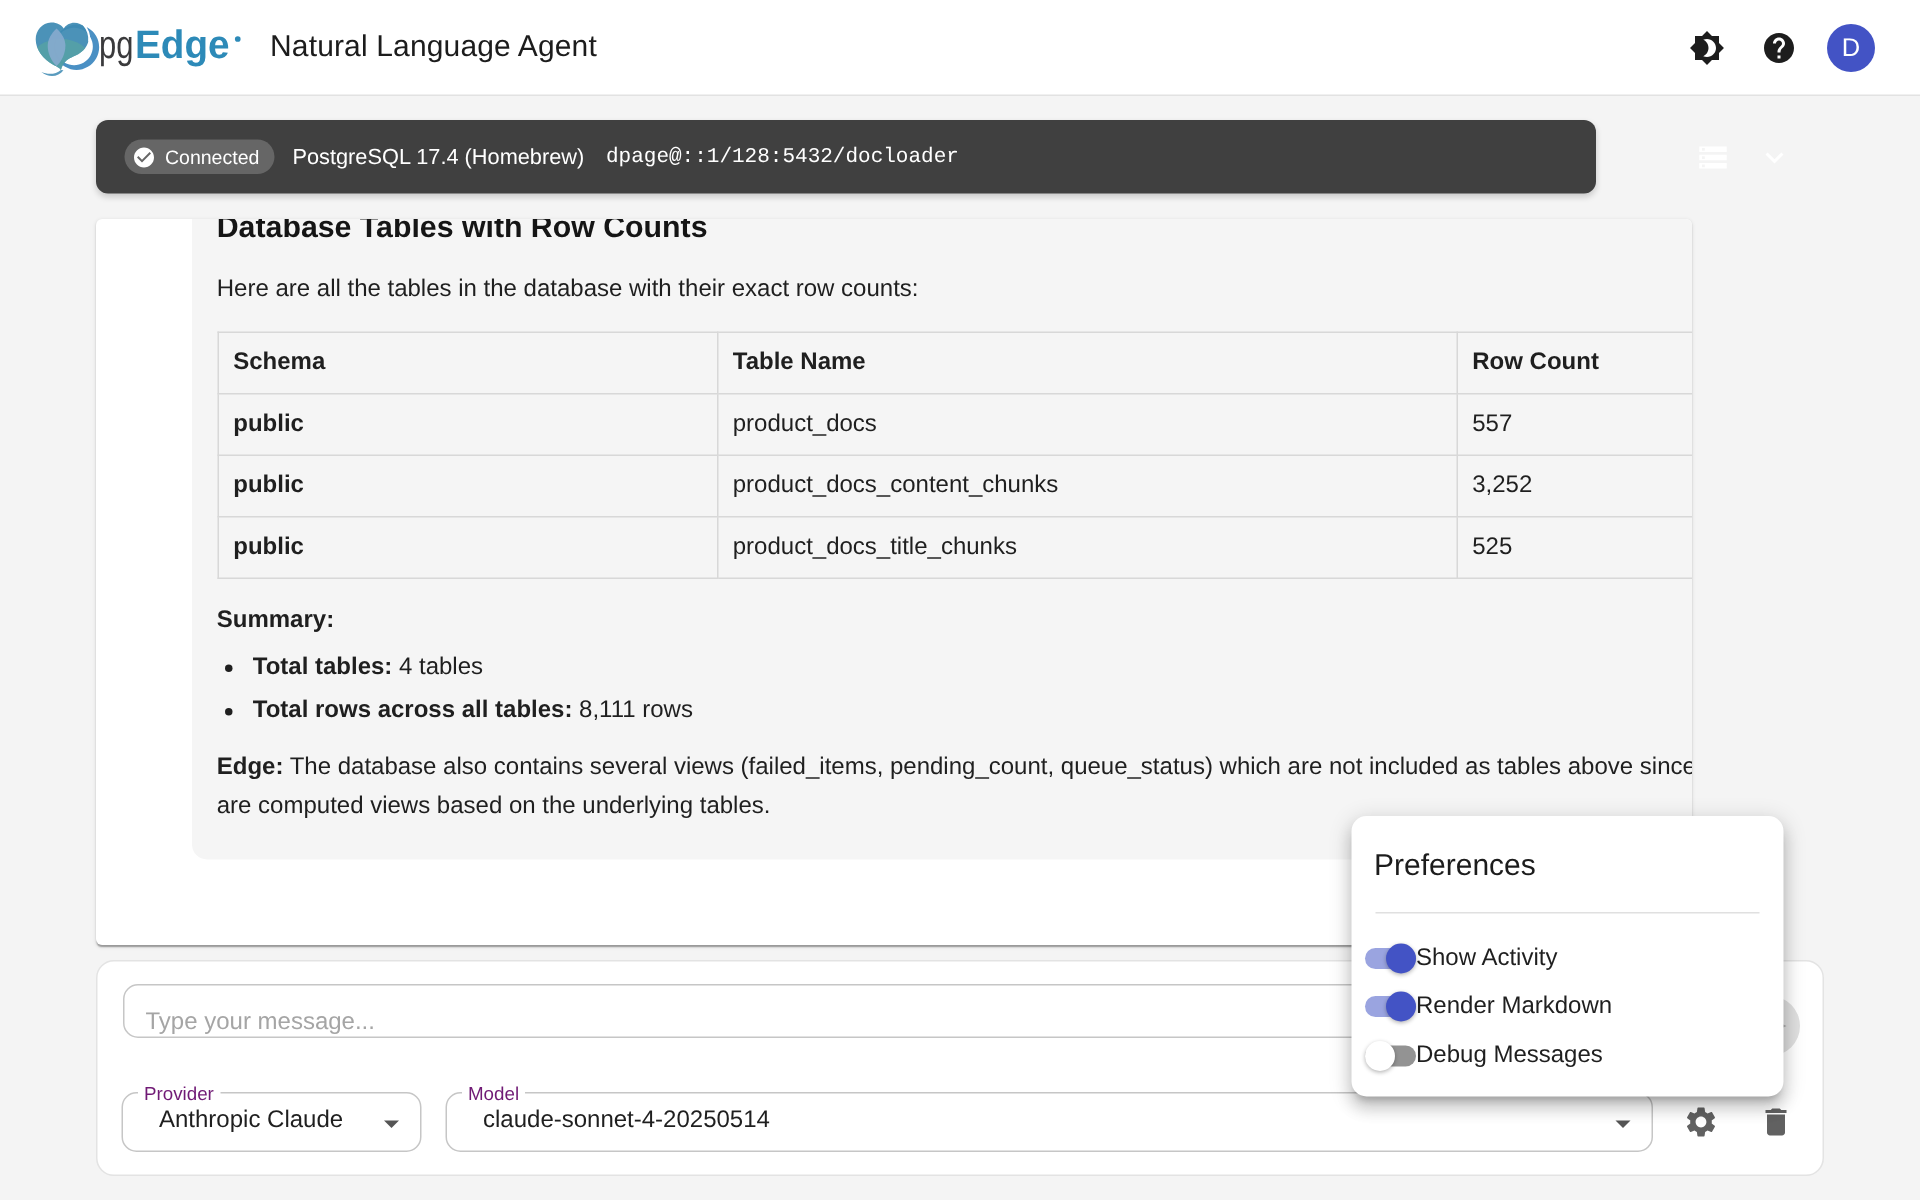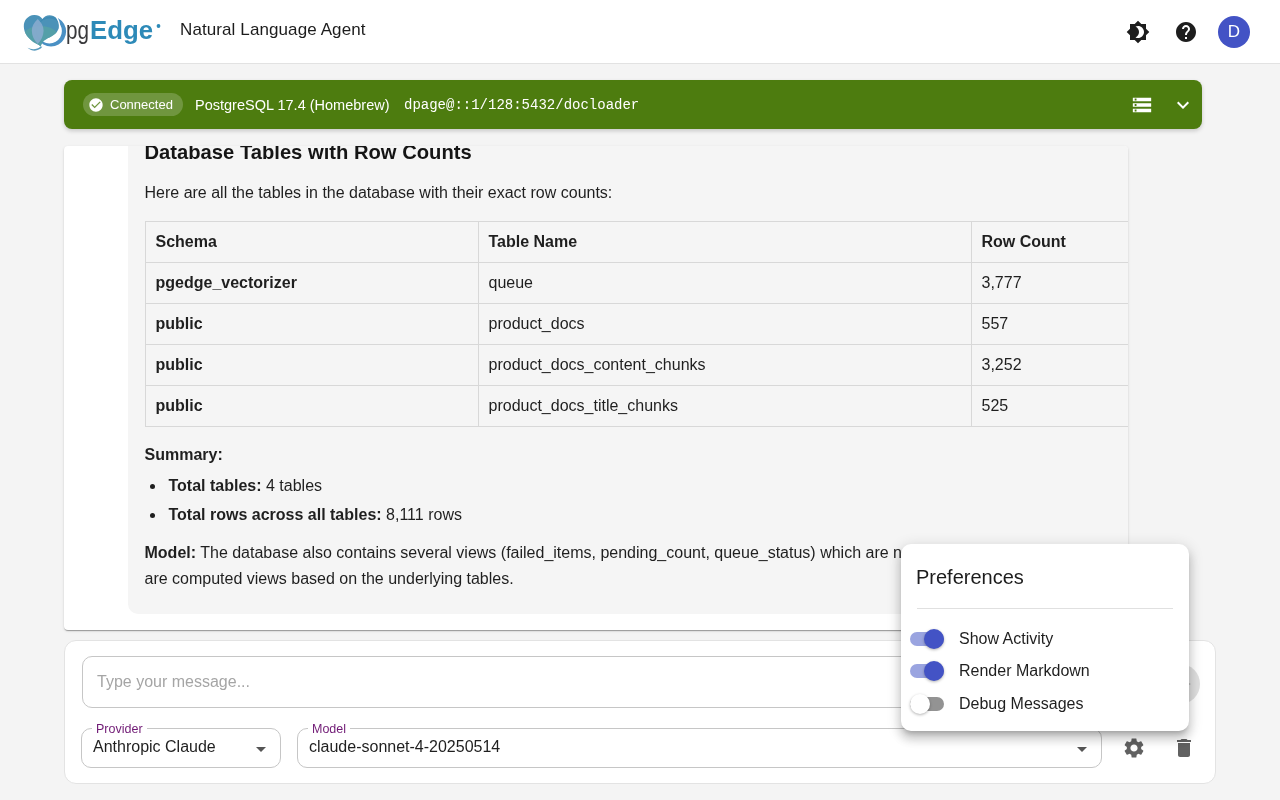--- a/index.html
+++ b/index.html
@@ -2,26 +2,26 @@
 <html><head>
 <meta charset="utf-8">
 <style>
   * { box-sizing: border-box; margin: 0; padding: 0; }
   html, body { width: 1280px; height: 800px; overflow: hidden; }
   body { font-family: "Liberation Sans", sans-serif; background: #f4f4f4; position: relative; color: #212121; }
 
   
   .header { position: absolute; left: 0; top: 0; width: 1280px; height: 64px; background: #fff; border-bottom: 1px solid #e2e2e2; }
   .logo { position: absolute; left: 23px; top: 13px; }
-  .apptitle { position: absolute; left: 180px; top: 20px; font-size: 17px; font-weight: 400; color: #1c1c1c; letter-spacing: 0.1px; }
+  .apptitle { position: absolute; left: 180px; top: 20px; font-size: 20px; font-weight: 400; color: #1c1c1c; letter-spacing: 0.1px; }
   .hicon { position: absolute; top: 20px; width: 24px; height: 24px; }
   .avatar { position: absolute; left: 1218px; top: 16px; width: 32px; height: 32px; border-radius: 50%; background: #4353c5; color: #fff; font-size: 17px; display: flex; align-items: center; justify-content: center; }
 
   
-  .statusbar { position: absolute; left: 64px; top: 80px; width: 1138px; height: 49px; background: #4d7c0f; border-radius: 8px; box-shadow: 0 2px 4px rgba(0,0,0,0.18); }
+  .statusbar { position: absolute; left: 64px; top: 80px; width: 1000px; height: 49px; background: #404040; border-radius: 8px; box-shadow: 0 2px 4px rgba(0,0,0,0.18); }
   .chip { position: absolute; left: 19px; top: 13px; height: 23px; border-radius: 12px; background: rgba(255,255,255,0.2); display: flex; align-items: center; padding: 0 10px 0 5px; }
   .chip svg { margin-right: 6px; }
   .chip span { color: #fff; font-size: 13px; }
   .sb-pg { position: absolute; left: 131px; top: 0; height: 49px; display: flex; align-items: center; color: #fff; font-size: 14.5px; }
   .sb-mono { position: absolute; left: 340px; top: 0; height: 49px; display: flex; align-items: center; color: #fff; font-family: "Liberation Mono", monospace; font-size: 14px; }
   .sb-ic1 { position: absolute; left: 1067px; top: 14px; }
   .sb-ic2 { position: absolute; left: 1107px; top: 13px; }
 
   
   .chatpanel { position: absolute; left: 64px; top: 146px; width: 1064px; height: 484px; background: #fff; border-radius: 4px; box-shadow: 0 2px 1px -1px rgba(0,0,0,0.2), 0 1px 1px 0 rgba(0,0,0,0.14), 0 1px 3px 0 rgba(0,0,0,0.12); overflow: hidden; }
@@ -33,36 +33,36 @@
   .md-table th { font-weight: bold; }
   .c1 { width: 333px; } .c2 { width: 493px; } .c3 { width: 212px; }
   .bubble p.summary { margin-top: 15px; }
   .bubble ul { margin: 6px 0 0 0; padding-left: 24px; list-style: none; }
   .bubble li { line-height: 24px; margin-bottom: 5.5px; position: relative; }
   .bubble li::before { content: ""; position: absolute; left: -19px; top: 10px; width: 5px; height: 5px; border-radius: 50%; background: #1f1f1f; }
   .bubble p.note { margin-top: 13px; line-height: 26px; }
 
   
   .inputpanel { position: absolute; left: 64px; top: 640px; width: 1152px; height: 144px; background: #fff; border: 1px solid #e3e3e3; border-radius: 12px; }
-  .tf { position: absolute; left: 17px; top: 15px; width: 1064px; height: 52px; border: 1px solid #c6c6c6; border-radius: 10px; }
+  .tf { position: absolute; left: 17px; top: 15px; width: 1064px; height: 36px; border: 1px solid #c6c6c6; border-radius: 10px; }
   .tf span { position: absolute; left: 14px; top: 16px; font-size: 16px; color: #a5a5a5; }
   .sendbtn { position: absolute; left: 1095px; top: 23px; width: 40px; height: 40px; border-radius: 50%; background: #e0e0e0; display: flex; align-items: center; justify-content: center; }
   .sel { position: absolute; top: 87px; height: 40px; border: 1px solid #c6c6c6; border-radius: 10px; background: #fff; }
   .sel .lab { position: absolute; left: 10px; top: -7px; font-size: 12.5px; color: #701a75; background: #fff; padding: 0 4px; }
-  .sel .val { position: absolute; left: 11px; top: 9px; font-size: 16px; color: #1f1f1f; }
+  .sel .val { position: absolute; left: 24px; top: 9px; font-size: 16px; color: #1f1f1f; }
   .sel-provider { left: 16px; width: 200px; }
   .sel-model { left: 232px; width: 805px; }
   .ib { position: absolute; top: 95px; width: 24px; height: 24px; }
 
   
   .pop { position: absolute; left: 901px; top: 544px; width: 288px; height: 187px; background: #fff; border-radius: 10px; box-shadow: 0 5px 5px -3px rgba(0,0,0,0.2), 0 8px 10px 1px rgba(0,0,0,0.14), 0 3px 14px 2px rgba(0,0,0,0.12); z-index: 10; }
   .pop h2 { font-size: 20px; font-weight: 400; color: #1c1c1c; position: absolute; left: 15px; top: 22px; }
   .pop hr { position: absolute; left: 16px; right: 16px; top: 64px; border: none; border-top: 1px solid #e0e0e0; }
   .prow { position: absolute; left: 9px; height: 24px; display: flex; align-items: center; }
-  .prow .txt { font-size: 16px; color: #1f1f1f; margin-left: 15px; }
+  .prow .txt { font-size: 16px; color: #1f1f1f; margin-left: 0; }
   .switch { position: relative; width: 34px; height: 24px; }
   .track { position: absolute; left: 0; top: 5px; width: 34px; height: 14px; border-radius: 7px; }
   .thumb { position: absolute; top: 2px; width: 20px; height: 20px; border-radius: 50%; box-shadow: 0 1px 3px rgba(0,0,0,0.3); }
   .sw-on .track { background: #9aa4e0; }
   .sw-on .thumb { left: 14px; background: #4353c5; }
   .sw-off .track { background: #939393; }
   .sw-off .thumb { left: 0; background: #fff; }
 </style>
 </head>
 <body>
@@ -118,25 +118,20 @@
       <h3>Database Tables with Row Counts</h3>
       <p>Here are all the tables in the database with their exact row counts:</p>
       <table class="md-table">
         <tbody>
           <tr>
             <th class="c1">Schema</th>
             <th class="c2">Table Name</th>
             <th class="c3">Row Count</th>
           </tr>
         <tr>
-            <td><b>pgedge_vectorizer</b></td>
-            <td>queue</td>
-            <td>3,777</td>
-          </tr>
-        <tr>
             <td><b>public</b></td>
             <td>product_docs</td>
             <td>557</td>
           </tr>
         <tr>
             <td><b>public</b></td>
             <td>product_docs_content_chunks</td>
             <td>3,252</td>
           </tr>
         <tr>
@@ -144,21 +139,21 @@
             <td>product_docs_title_chunks</td>
             <td>525</td>
           </tr>
       </tbody>
       </table>
       <p class="summary"><b>Summary:</b></p>
       <ul>
         <li><b>Total tables:</b> 4 tables</li>
         <li><b>Total rows across all tables:</b> 8,111 rows</li>
       </ul>
-      <p class="note"><b>Model:</b> The database also contains several views (failed_items, pending_count, queue_status) which are not included as tables above since they<br>are computed views based on the underlying tables.</p>
+      <p class="note"><b>Edge:</b> The database also contains several views (failed_items, pending_count, queue_status) which are not included as tables above since they<br>are computed views based on the underlying tables.</p>
     </div>
   </div>
 
   <div class="inputpanel">
     <div class="tf">
       <span>Type your message...</span>
     </div>
     <div class="sendbtn">
       <svg width="24" height="24" viewBox="0 0 24 24" fill="#a9a9a9">
         <path d="M2.01 21L23 12 2.01 3 2 10l15 2-15 2z"></path>

